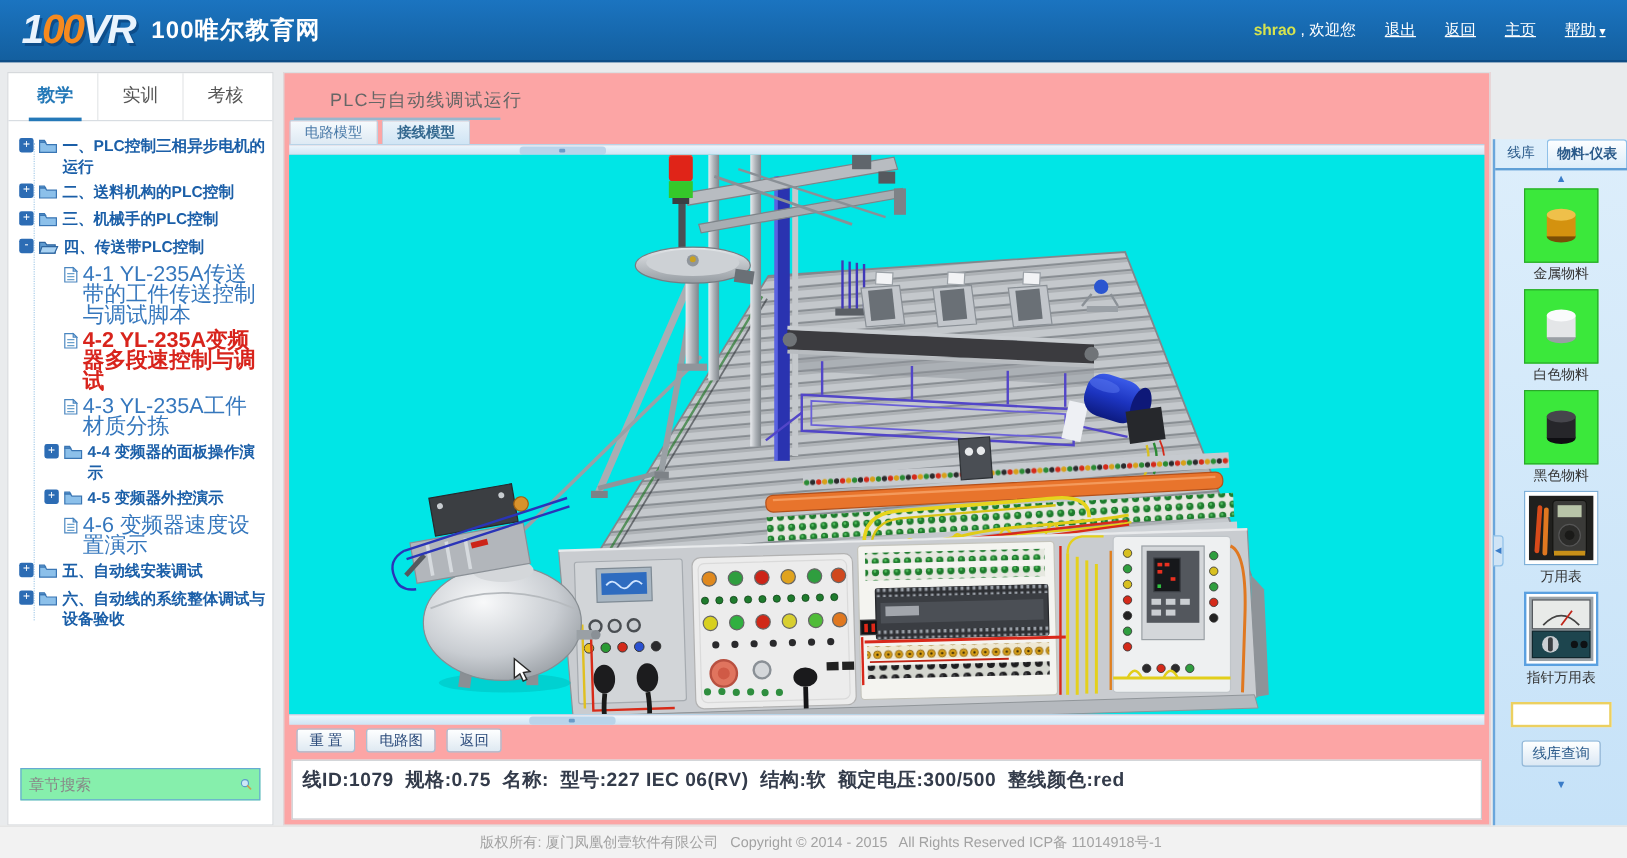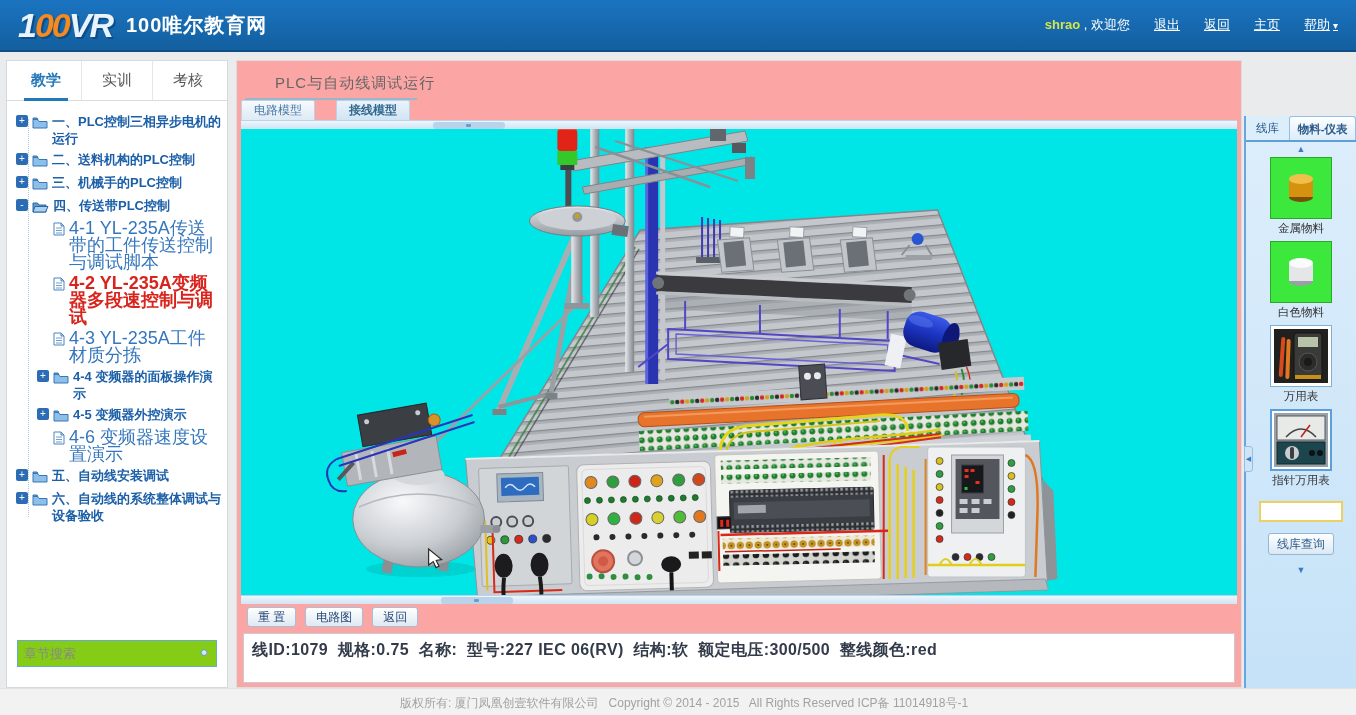--- a/index.html
+++ b/index.html
@@ -35,31 +35,31 @@
   .tree-row { display:flex; align-items:flex-start; margin:4px 0; line-height:17px; position:relative; }
   .tree-row.lvl2 { margin-left:21px; }
   .toggle { flex:none; width:12px; height:12px; margin:2px 4px 0 1px; background:#2c6cb4;
     color:#fff; font-size:10px; line-height:11px; text-align:center; border-radius:2px; cursor:pointer; }
   .toggle-sp { flex:none; width:13px; margin-right:4px; }
   .t-icon { flex:none; margin:2px 4px 0 0; }
   .t-label { font-size:13px; font-weight:bold; color:#1b5fa8; cursor:pointer; }
   .tree-row.doc .t-label { font-size:18px; font-weight:normal; color:#3577bd; }
   .tree-row.selected .t-label { color:#d8241c; font-weight:bold; }
   .search-box { position:absolute; left:10px; right:10px; bottom:20px; height:27px;
-    border:1px solid #66aad2; background:#84cc16; display:flex; align-items:center; padding:0 6px; }
+    border:1px solid #66aad2; background:#86efac; display:flex; align-items:center; padding:0 6px; }
   .search-box input { flex:1; border:none; outline:none; font-size:13px; color:#555;
     font-family:inherit; background:transparent; }
   .search-box input::placeholder { color:#888; }
 
   
   .main { position:absolute; left:236px; top:60px; width:1006px; bottom:27px;
     background:#fca5a5; border:1px solid #dcdfe2; }
   .page-title { position:absolute; top:13px; left:38px; font-size:15px; color:#666; letter-spacing:1px; }
   .title-underline { position:absolute; top:37px; left:8px; width:172px; height:2px; background:#9ab6cc; }
-  .model-tabs { position:absolute; top:39px; left:4px; display:flex; gap:21px; height:21px; }
+  .model-tabs { position:absolute; top:39px; left:4px; display:flex; gap:3px; height:21px; }
   .model-tab { padding:0 12px; line-height:19px; font-size:12px; color:#4a7aa8; cursor:pointer;
     background:linear-gradient(#f6fafd,#dde9f3); border:1px solid #bcd2e2; border-bottom:none;
     border-radius:2px 2px 0 0; }
   .model-tab.active { background:linear-gradient(#eaf3fa,#cfe4f4); color:#33688f; font-weight:bold; }
   .scroll-strip { position:absolute; left:4px; right:4px; height:9px;
     background:linear-gradient(#eef6fc,#cfe4f4); border-top:1px solid #b8d4e8; }
   .scroll-strip.top { top:59px; }
   .scroll-strip.bottom { top:534px; }
   .s-thumb { position:absolute; top:1px; left:192px; width:72px; height:7px;
     background:#b9d4ea; border-radius:3px; cursor:pointer; }
@@ -657,20 +657,30 @@
         <div class="rp-thumb green">
           <svg width="46" height="46" viewBox="0 0 46 46">
             <ellipse cx="23" cy="32" rx="12" ry="5" fill="#9aa0a5"></ellipse>
             <rect x="11" y="14" width="24" height="18" fill="#e4e6e8"></rect>
             <ellipse cx="23" cy="14" rx="12" ry="5" fill="#fafbfc"></ellipse>
           </svg>
         </div>
         <div class="rp-label">白色物料</div>
       </div>
       <div class="rp-item">
+        <div class="rp-thumb green">
+          <svg width="46" height="46" viewBox="0 0 46 46">
+            <ellipse cx="23" cy="32" rx="12" ry="5" fill="#0e0e12"></ellipse>
+            <rect x="11" y="14" width="24" height="18" fill="#26262a"></rect>
+            <ellipse cx="23" cy="14" rx="12" ry="5" fill="#46464c"></ellipse>
+          </svg>
+        </div>
+        <div class="rp-label">黑色物料</div>
+      </div>
+      <div class="rp-item">
         <div class="rp-thumb ">
           <svg width="54" height="54" viewBox="0 0 54 54">
             <rect width="54" height="54" fill="#20201e"></rect>
             <rect x="20" y="4" width="28" height="46" rx="3" fill="#3a3a38" stroke="#141412"></rect>
             <rect x="24" y="8" width="20" height="10" fill="#b8c4a8"></rect>
             <circle cx="34" cy="33" r="9" fill="#2c2c2a" stroke="#555"></circle>
             <circle cx="34" cy="33" r="4" fill="#1a1a18"></circle>
             <rect x="6" y="8" width="4" height="40" rx="2" fill="#d84a1a" transform="rotate(4 8 28)"></rect>
             <rect x="12" y="10" width="4" height="40" rx="2" fill="#e07820" transform="rotate(2 14 30)"></rect>
             <rect x="21" y="46" width="26" height="4" fill="#c89018"></rect>

